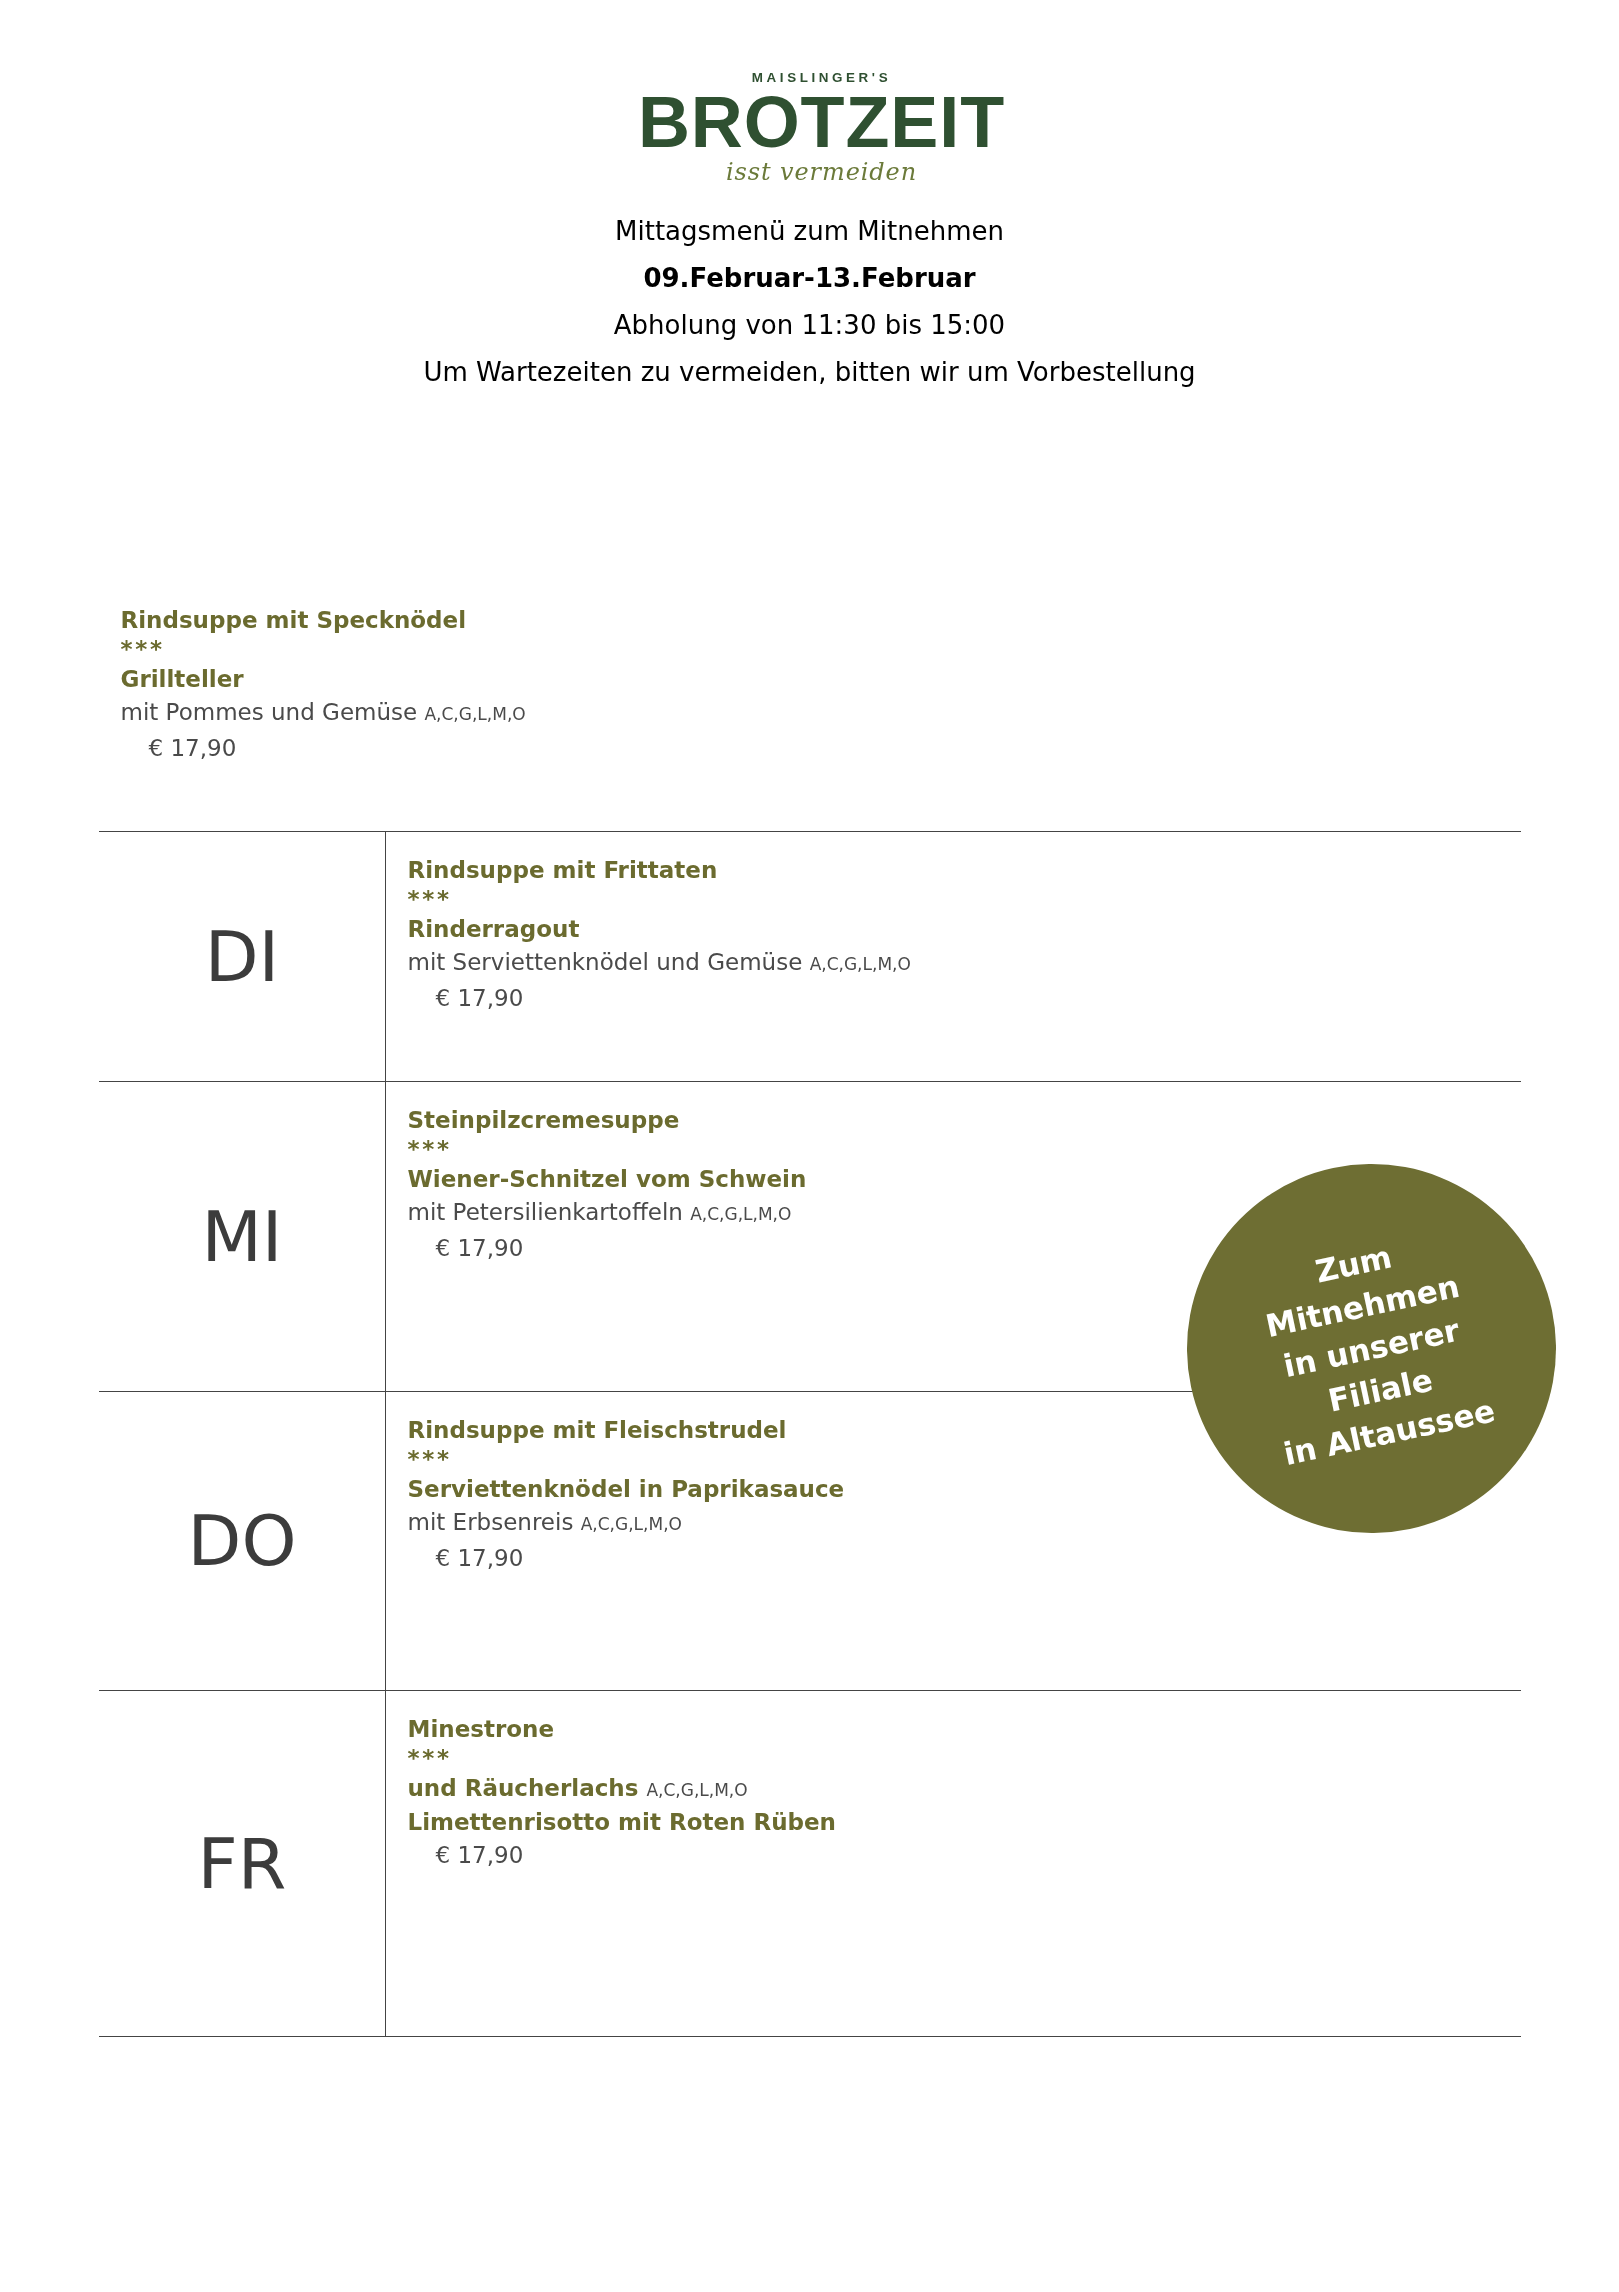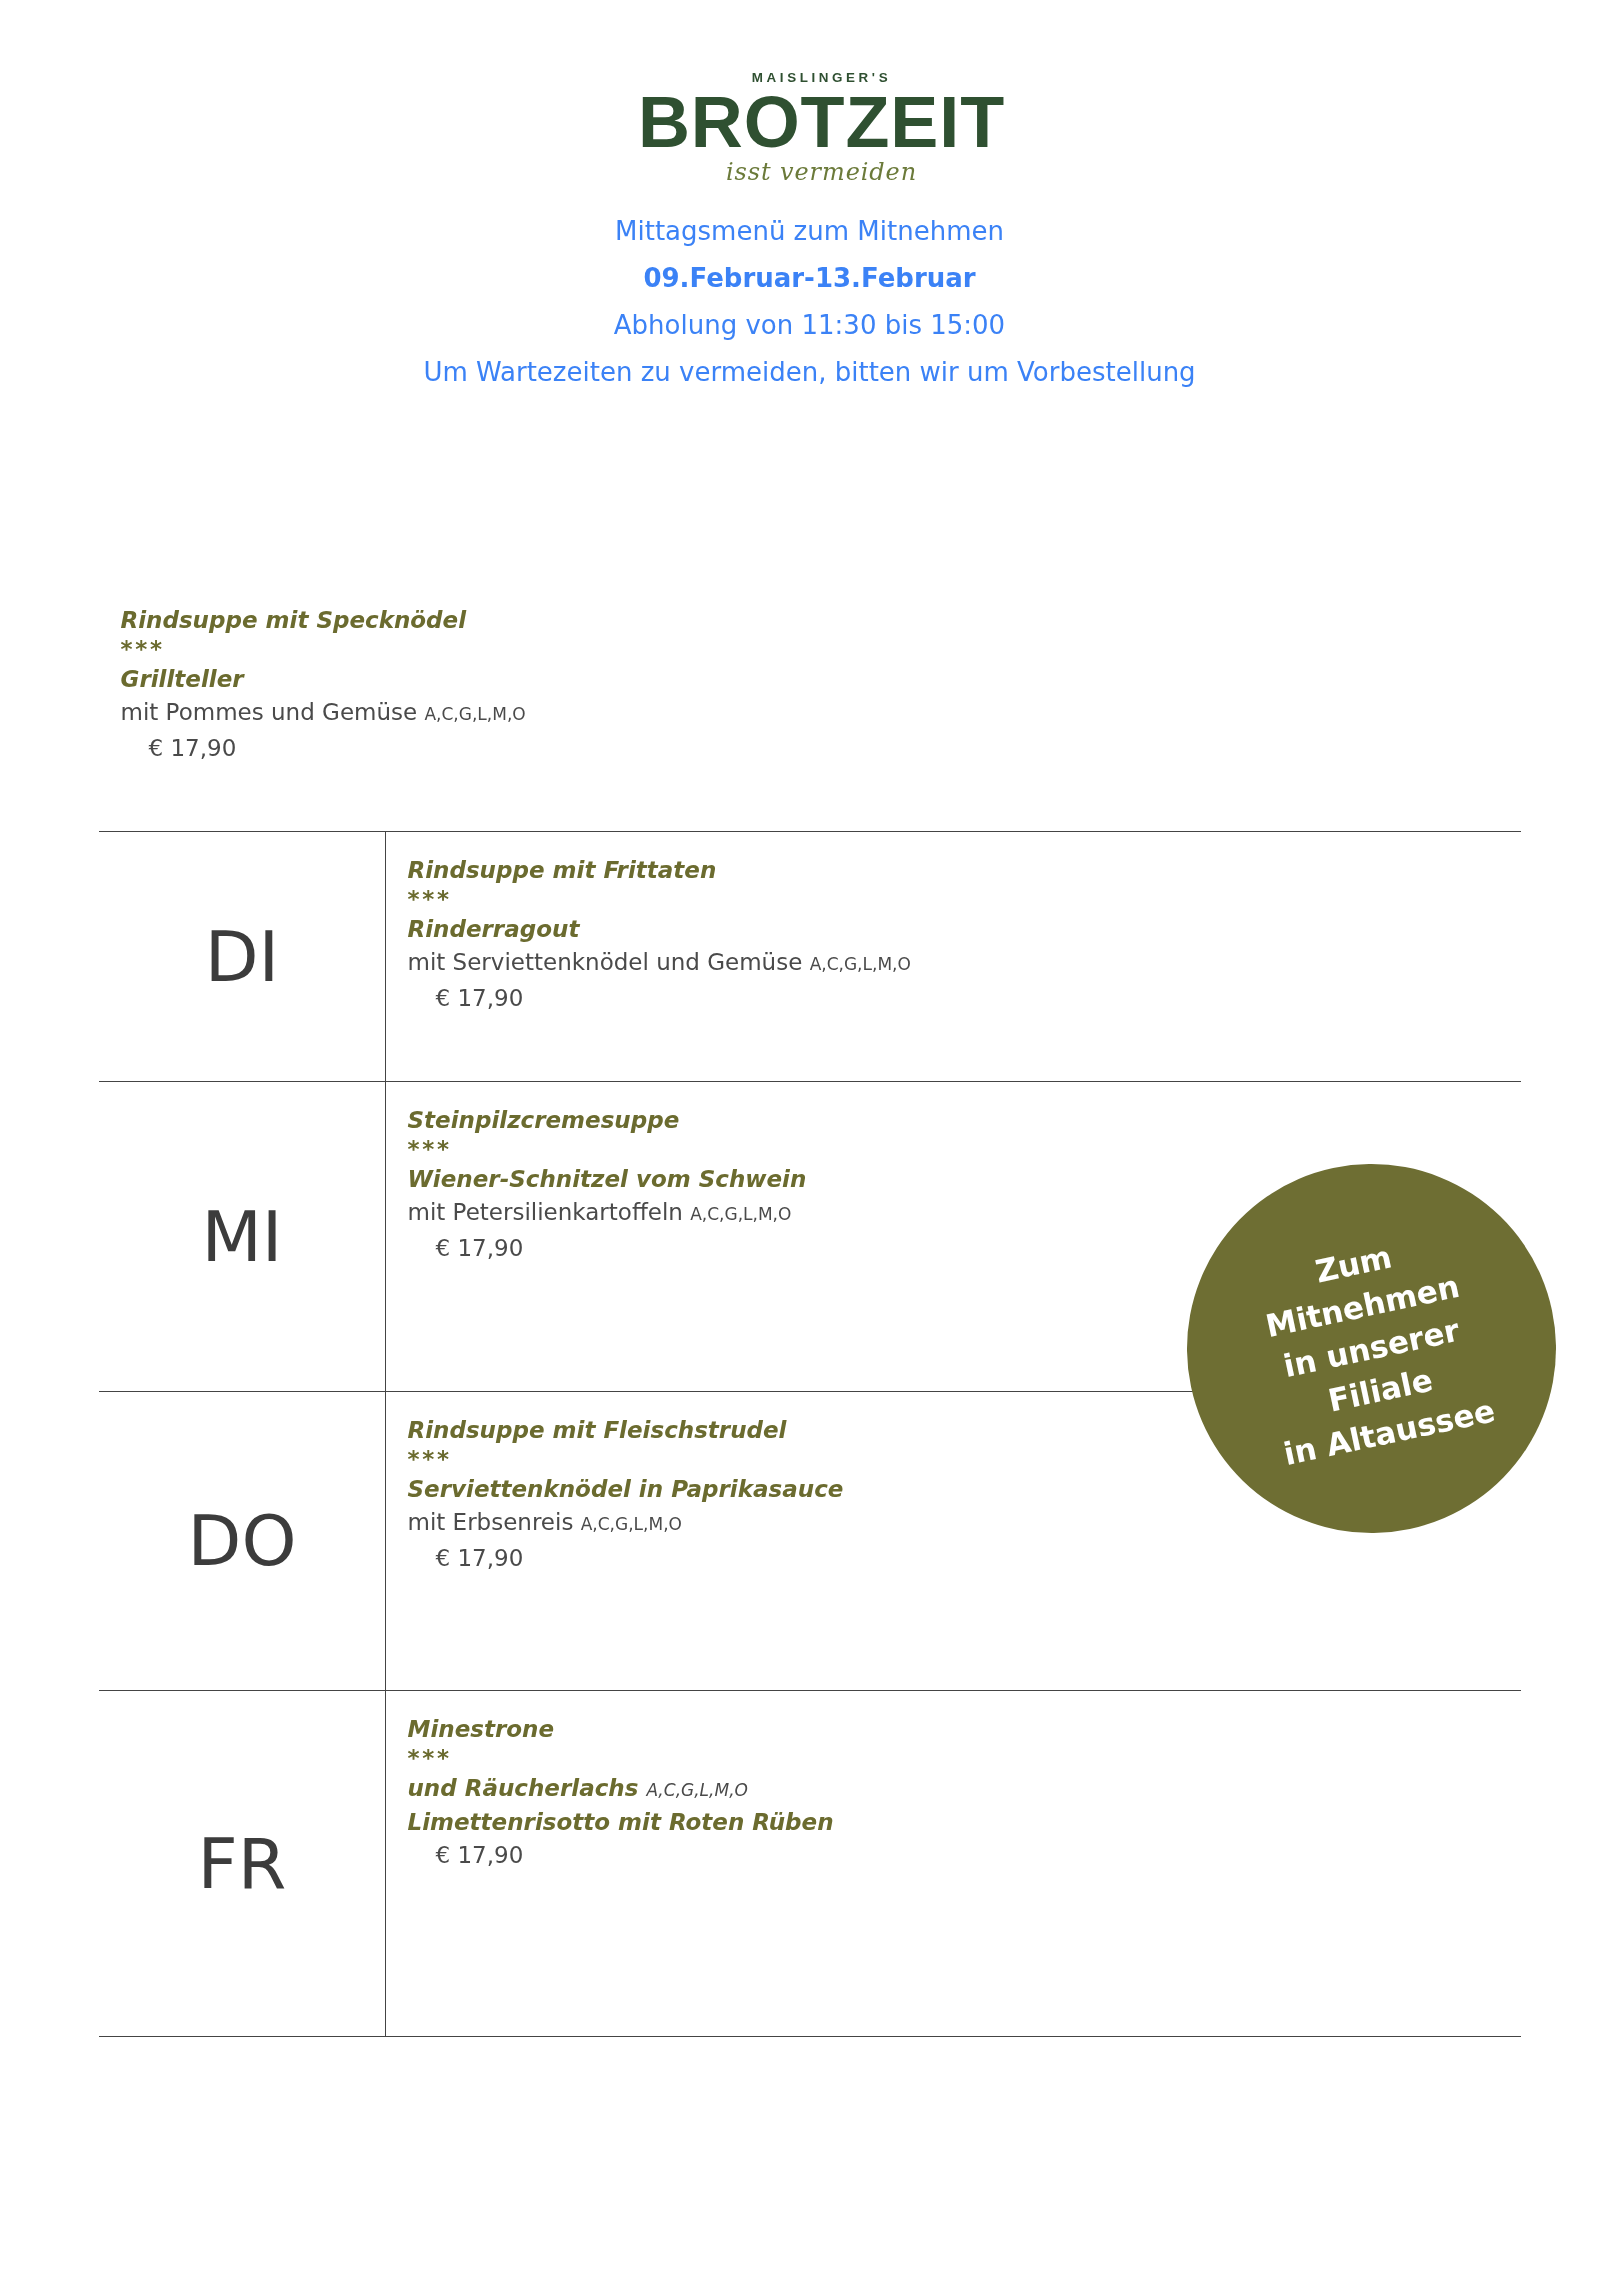--- a/index.html
+++ b/index.html
@@ -49,21 +49,21 @@
     letter-spacing: 0.9px;
   }
 
   
   .header {
     position: absolute;
     top: 208px;
     left: 0;
     width: 100%;
     text-align: center;
-    color: #3b82f6;
+    color: #000000;
   }
   .header .line {
     font-size: 26px;
     line-height: 47px;
     font-family: "DejaVu Sans", sans-serif;
   }
   .header .line.bold {
     font-weight: bold;
   }
 
@@ -98,21 +98,20 @@
   .day-content {
     flex: 1;
     padding: 21.5px 0 21.5px 21.5px;
     box-sizing: border-box;
   }
   .dish-bold {
     font-weight: bold;
     font-size: 23px;
     color: #6b6b2f;
     line-height: 32px;
-    font-style: italic;
   }
   .stars {
     font-weight: bold;
     font-size: 23px;
     color: #6b6b2f;
     letter-spacing: 2.7px;
     line-height: 27px;
   }
   .dish-desc {
     font-size: 23px;

